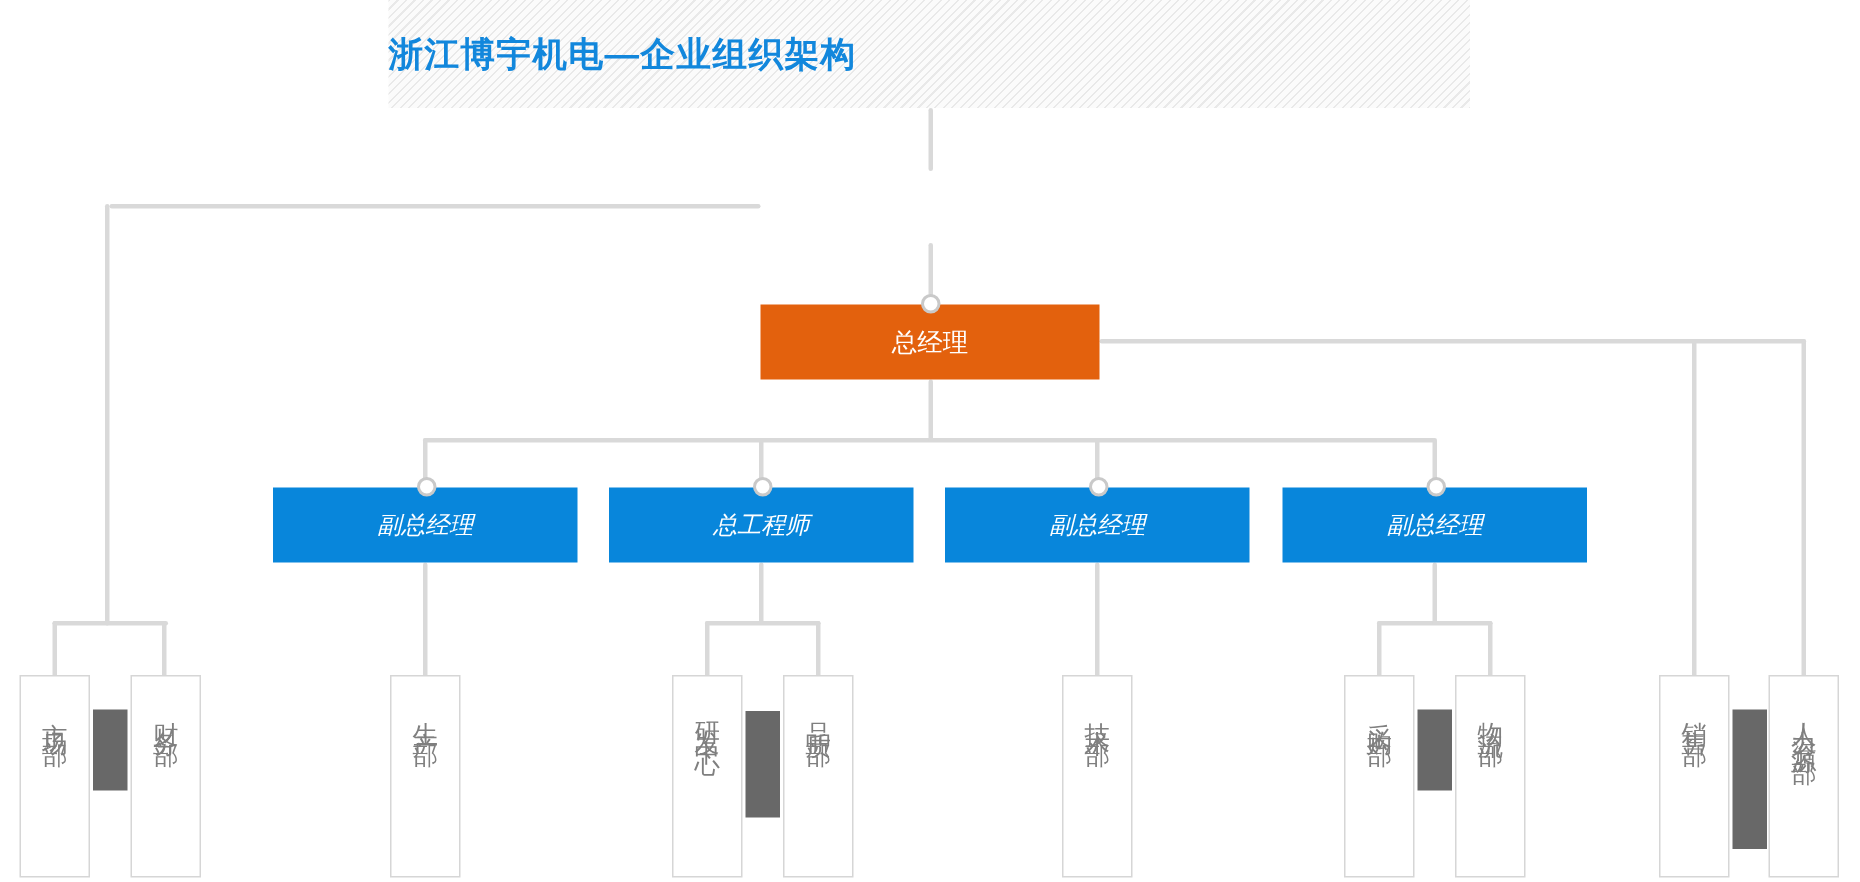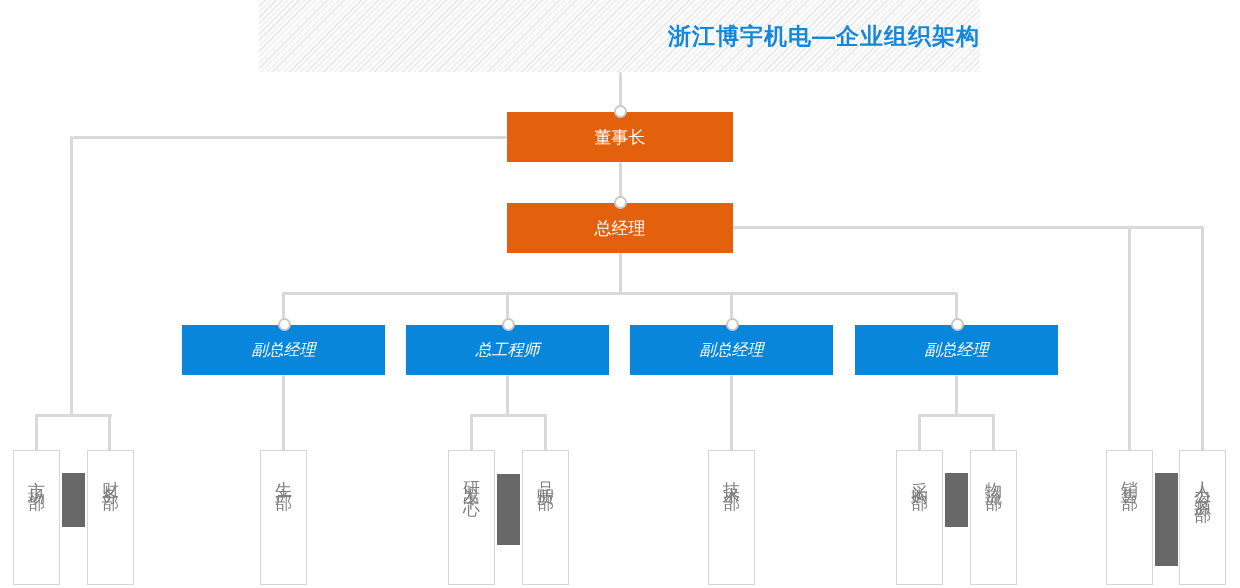--- a/index.html
+++ b/index.html
@@ -4,21 +4,21 @@
 <style>
   html,body{margin:0;padding:0;background:#ffffff;}
   body{font-family:"Liberation Sans","DejaVu Sans",sans-serif;}
   #stage{position:relative;width:1240px;height:588px;background:#ffffff;overflow:hidden;}
 
   
   .banner{
     position:absolute;left:259px;top:0;width:721px;height:72px;
     background-color:#fbfbfb;
     background-image:repeating-linear-gradient(135deg,#e9e9e9 0,#e9e9e9 1px,rgba(0,0,0,0) 1px,rgba(0,0,0,0) 4px);
-    display:flex;align-items:center;justify-content:flex-end;
+    display:flex;align-items:center;justify-content:flex-start;
   }
   .banner-title{
     color:#1287dc;font-size:23px;font-weight:bold;letter-spacing:1px;
   }
 
   
   .cline{position:absolute;background:#d9d9d9;border-radius:2px;}
 
   
   .node{
@@ -74,24 +74,20 @@
     <div class="cline" style="left: 282px; top: 291.5px; width: 675px; height: 3px;"></div>
     <div class="cline" style="left: 618.5px; top: 253px; width: 3px; height: 41px;"></div>
     <div class="cline" style="left: 108px; top: 413.5px; width: 3px; height: 38px;"></div>
     <div class="cline" style="left: 35px; top: 413.5px; width: 3px; height: 38px;"></div>
     <div class="cline" style="left: 35px; top: 413.5px; width: 77px; height: 3px;"></div>
     <div class="cline" style="left: 70px; top: 135.5px; width: 3px; height: 281px;"></div>
     <div class="cline" style="left: 73px; top: 135.5px; width: 434px; height: 3px;"></div>
     <div class="cline" style="left: 618.5px; top: 162px; width: 3px; height: 42px;"></div>
     <div class="cline" style="left: 618.5px; top: 72px; width: 3px; height: 42px;"></div>
 
-  <div class="node node-orange" style="top:112px;">
-    <span class="node-dot"></span>
-    <span>董事长</span>
-  </div>
 
   <div class="node node-orange" style="top:203px;">
     <span class="node-dot"></span>
     <span>总经理</span>
   </div>
 
   <div class="node node-blue" style="left:182px;">
     <span class="node-dot"></span>
     <span>副总经理</span>
   </div>

